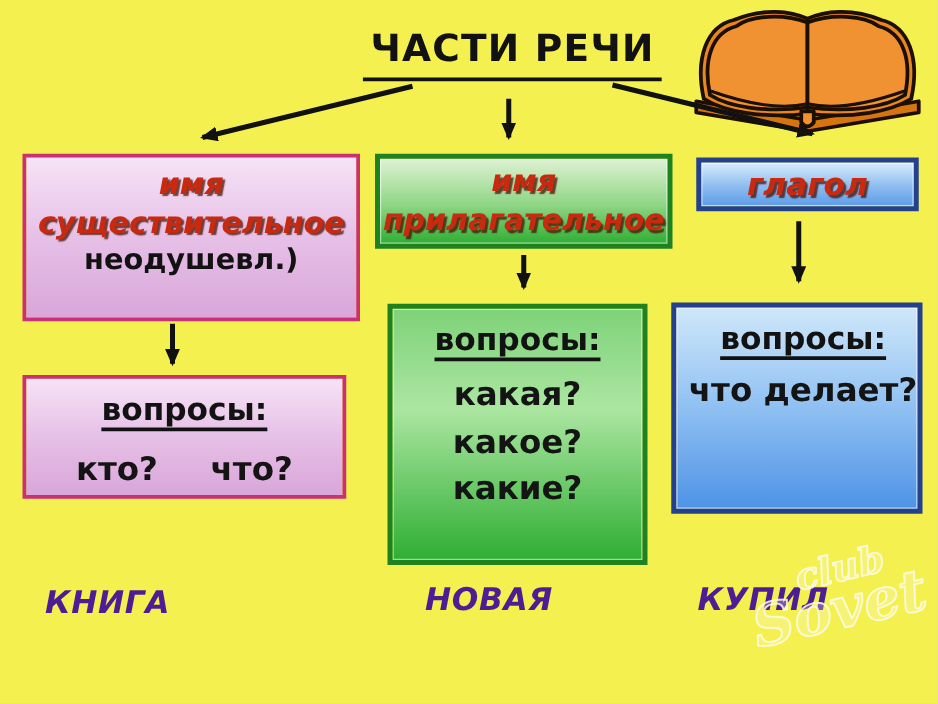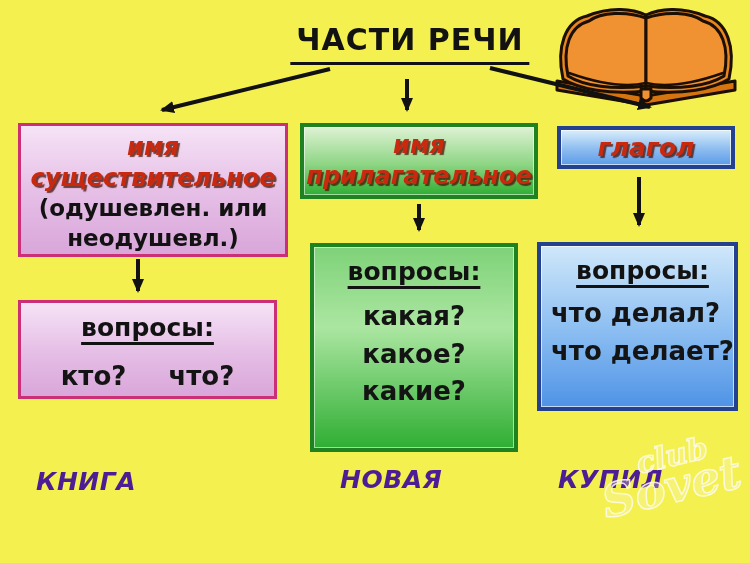--- a/index.html
+++ b/index.html
@@ -102,21 +102,20 @@
       <line x1="490" y1="68" x2="650" y2="107" marker-end="url(#ah)"></line>
       <line x1="138" y1="259" x2="138" y2="291" marker-end="url(#ah)"></line>
       <line x1="419" y1="204" x2="419" y2="230" marker-end="url(#ah)"></line>
       <line x1="639" y1="177" x2="639" y2="225" marker-end="url(#ah)"></line>
     </g>
   </svg>
 
   <div class="box pink-box" style="left:18px; top:123px; width:270px; height:134px; padding-top:6px;">
     <span class="red-line">имя</span>
     <span class="red-line">существительное</span>
-    <span class="black-line">(одушевлен. или</span>
     <span class="black-line">неодушевл.)</span>
   </div>
 
   <div class="box pink-box" style="left:18px; top:300px; width:259px; height:99px;">
     <span class="q-label">вопросы:</span>
     <div class="q-row">
       <span class="q-line">кто?</span>
       <span class="q-line">что?</span>
     </div>
   </div>
@@ -137,21 +136,20 @@
 
   <div class="box blue-box" style="left:557px; top:126px; width:178px; height:43px; padding-top:2px;">
     <span class="red-line" style="font-size:25px;">глагол</span>
   </div>
 
   <div class="box blue-box q" style="left:537px; top:242px; width:201px; height:169px; text-align:left; padding-left:10px;">
     <div style="text-align:center;">
       <span class="q-label">вопросы:</span>
     </div>
     <div style="margin-top:10px;">
-      <span class="q-line">что делал?</span>
       <span class="q-line">что делает?</span>
     </div>
   </div>
 
   <span class="example" style="left:36px;  top:467px;">КНИГА</span>
   <span class="example" style="left:340px; top:465px;">НОВАЯ</span>
   <span class="example" style="left:558px; top:465px;">КУПИЛ</span>
 
   <div class="watermark">
     <span class="wm-top">club</span>

